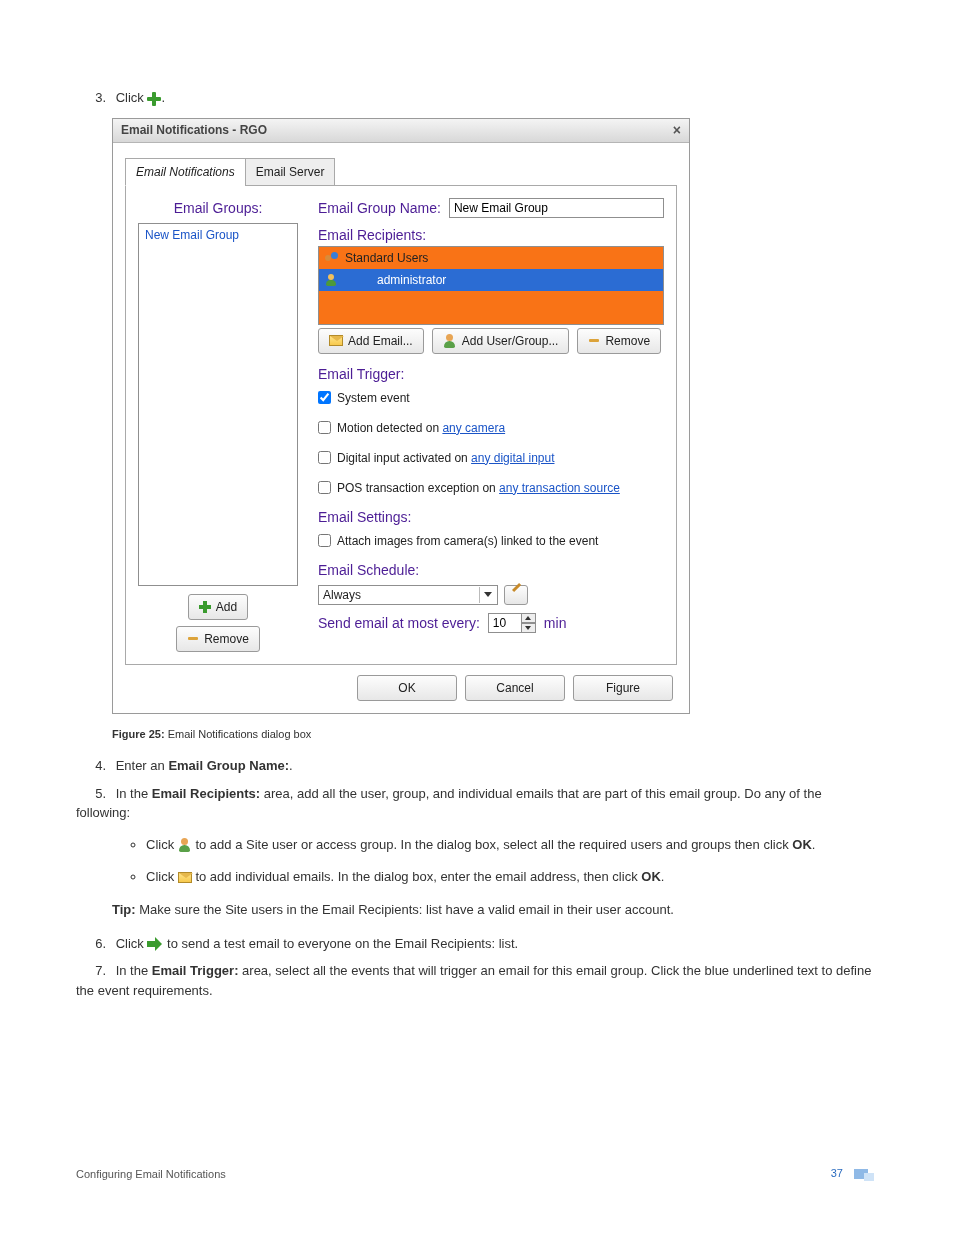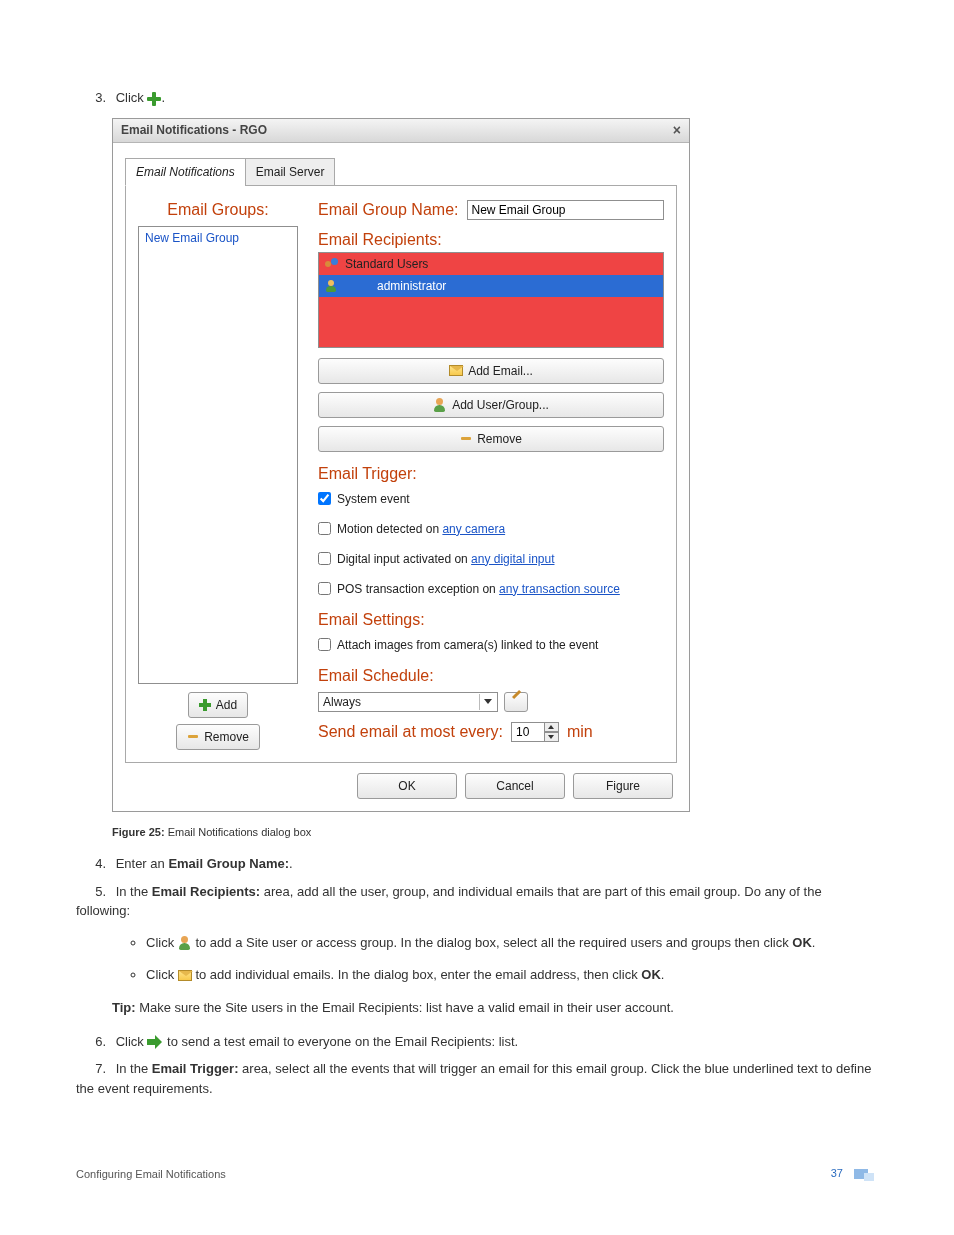--- a/index.html
+++ b/index.html
@@ -71,42 +71,42 @@
     color:#444;
   }
   .titlebar .close { font-size: 14px; color:#555; cursor:default; }
   .client { padding: 14px 12px 10px 12px; }
   .tabs { display:flex; }
   .tab { padding:4px 10px; border:1px solid #a9a9a9; background:#eee; font-size:12px; position:relative; top:1px; margin-right:-1px; }
   .tab.active { background:#fff; border-bottom:1px solid #fff;font-style:italic; }
   .tab-panel { border:1px solid #a9a9a9; padding:12px; min-height:480px; display:flex; gap:20px; }
   .left-col { width:160px; display:flex; flex-direction:column; }
   .right-col { flex:1; }
-  .lbl { font-size:16px; color:#c2410c; }
+  .lbl { font-size:14px; color:#4c1d95; }
   .lbl-centered { text-align:center; margin-bottom:4px; }
   .group-list { border:1px solid #8f8f8f; flex:1; background:#fff; font-size:12px; }
   .group-list .item { padding:2px 6px; color:#1a54c7; }
   .left-actions { margin-top:8px; display:flex; flex-direction:column; align-items:center; gap:6px; }
 
   .winbtn {
     display:inline-flex; align-items:center; gap:5px;
     padding:3px 10px;
     border:1px solid #9a9a9a;
     background:linear-gradient(#fdfdfd,#e7e7e7);
     font-size:12px; color:#222; border-radius:3px;
     min-width:60px; justify-content:center;
   }
   .winbtn.wide { min-width:100px; }
 
   .row { display:flex; align-items:center; gap:8px; margin-bottom:6px; }
   .txt-input { border:1px solid #8f8f8f; height:20px; padding:1px 4px; font-size:12px; background:#fff; }
-  .recipient-box { border:1px solid #8f8f8f; background:#ef4444; height:96px; }
+  .recipient-box { border:1px solid #8f8f8f; background:#f97316; height:79px; }
   .recipient-box .r-item { padding:2px 6px; display:flex; align-items:center; gap:6px; }
   .recipient-box .r-item.selected { background:#2b6cd3; color:#fff;gap:40px; }
-  .btnrow { display:flex; gap:8px; margin-top:10px; flex-wrap:wrap;flex-direction:column; }
+  .btnrow { display:flex; gap:8px; margin-top:3px; flex-wrap:wrap; }
   .sec { margin-top:10px; }
   .sec .sec-lbl { margin-bottom:4px; display:block; }
   .chk { display:flex; align-items:center; gap:6px; margin:4px 0; font-size:12px; }
   .chk input { width:13px; height:13px; }
   .linkish { color:#1a54c7; text-decoration:underline; }
   .select-row { display:flex; align-items:center; gap:6px; }
   .fake-select { border:1px solid #8f8f8f; height:20px; width:180px; display:flex; align-items:center; justify-content:space-between; padding:0 2px 0 4px; background:#fff; }
   .dropbtn { width:16px; height:16px; border-left:1px solid #bbb; display:flex; align-items:center; justify-content:center; }
   .tri-down { width:0; height:0; border-left:4px solid transparent; border-right:4px solid transparent; border-top:5px solid #333; }
   .iconbtn { width:24px; height:20px; border:1px solid #9a9a9a; background:linear-gradient(#fdfdfd,#e7e7e7); display:flex; align-items:center; justify-content:center; border-radius:3px; }

